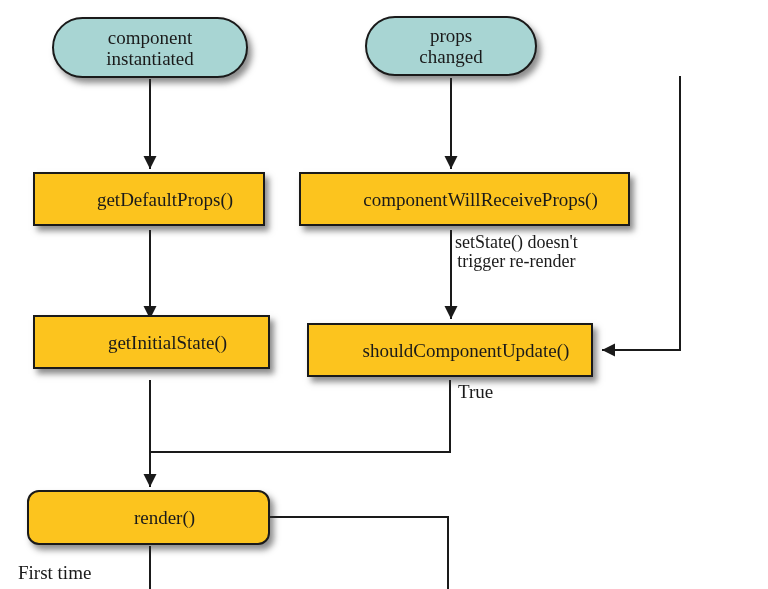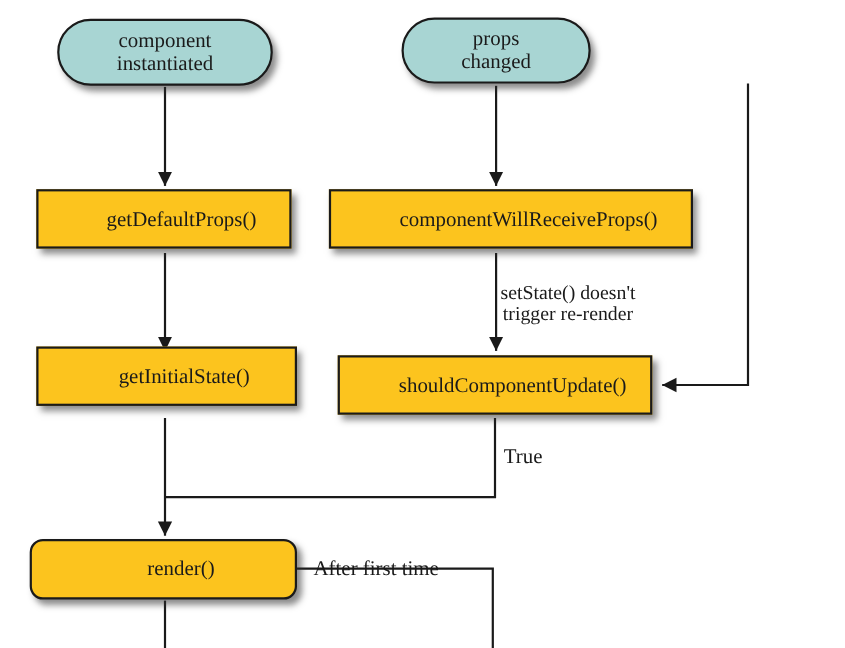--- a/index.html
+++ b/index.html
@@ -38,21 +38,20 @@
   }
   .method {
     background: var(--method-fill, #fcc41e);
     padding-left: 32px;
   }
   .ann {
     position: absolute;
     font-size: 19px;
     line-height: 20px;
     white-space: pre-line;
-    margin-top: 24px;
   }
   .ann.center { text-align: center; }
   
   .e1 { left: 52px;  top: 17px;  width: 196px; height: 61px; }
   .e2 { left: 365px; top: 16px;  width: 172px; height: 60px; }
   .e3 { left: 598px; top: 15px;  width: 164px; height: 59px; }
   .m1 { left: 33px;  top: 172px; width: 232px; height: 54px; }
   .m2 { left: 287px; top: 172px; width: 331px; height: 54px; margin-left: 12px; }
   .m3 { left: 33px;  top: 315px; width: 237px; height: 54px; }
   .m4 { left: 307px; top: 323px; width: 286px; height: 54px; }
@@ -105,15 +104,15 @@
   <div class="node method m4">
     <span>shouldComponentUpdate()</span>
   </div>
   <div class="node method m5">
     <span>render()</span>
   </div>
 
   <div class="ann center ann-no-rerender">setState() doesn't
 trigger re-render</div>
   <div class="ann ann-true">True</div>
-  <div class="ann ann-after">After first time</div>
+  <div class="ann ann-first">First time</div>
 
 </div>
 
 </body></html>

